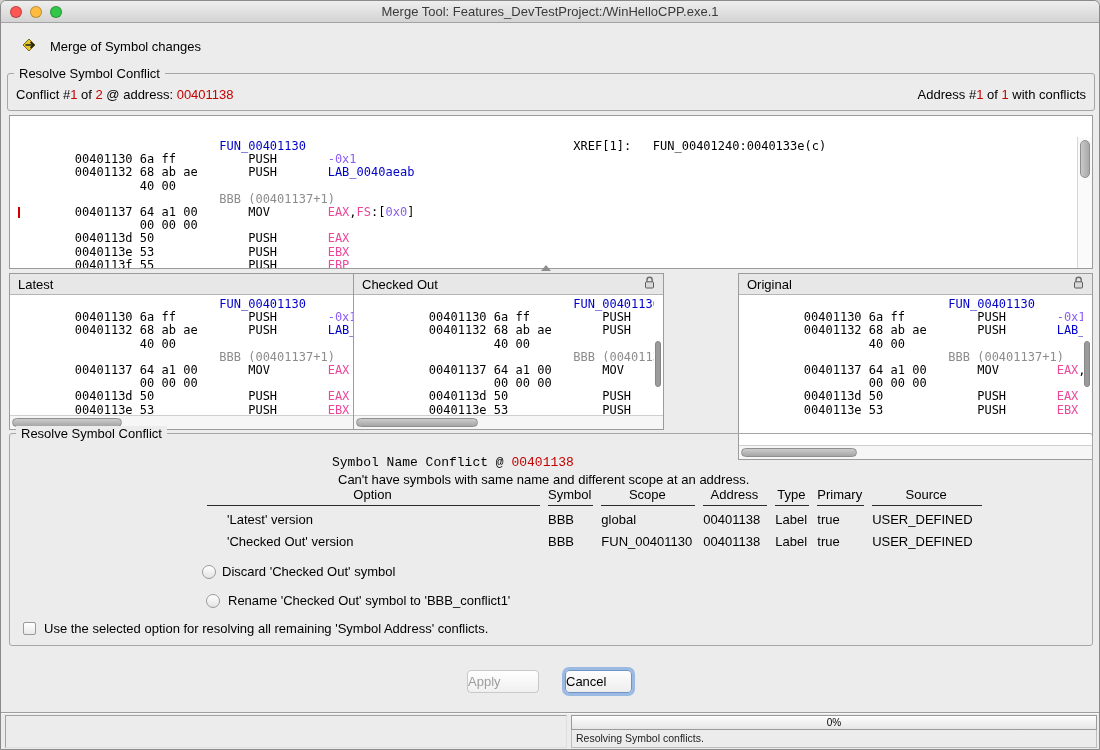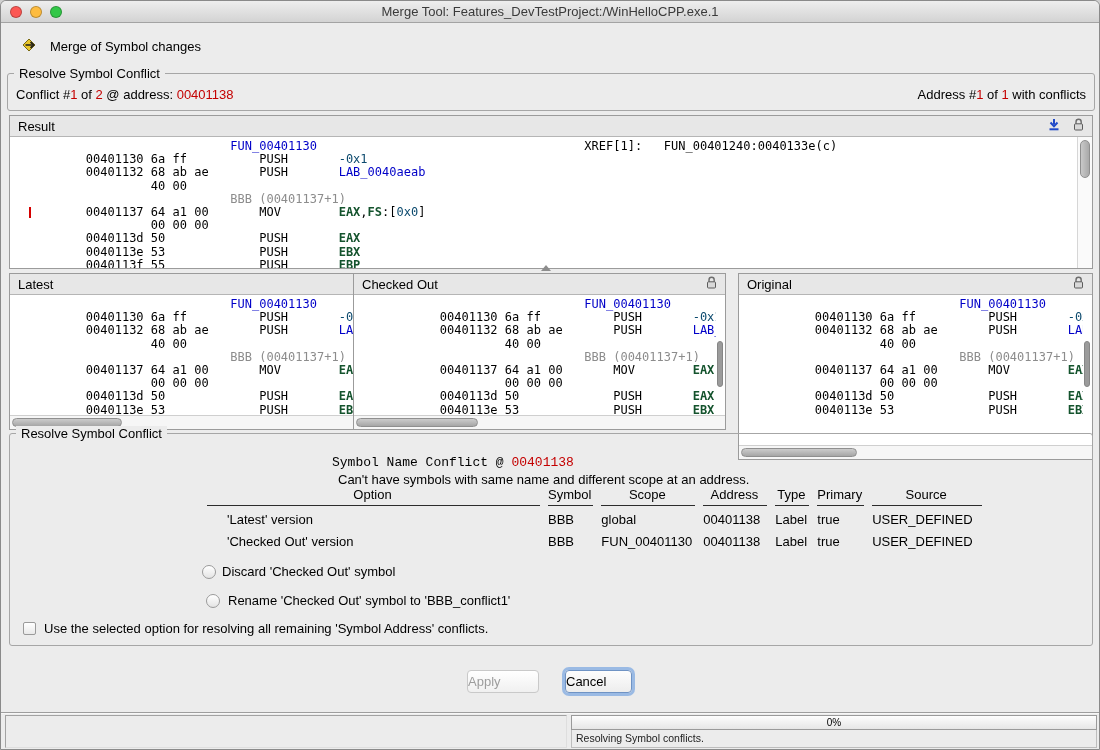--- a/index.html
+++ b/index.html
@@ -26,29 +26,29 @@
   .red { color:#c40000; }
 
   
   .panel { position:absolute; border:1px solid #9b9b9b; background:#fff; }
   .panel-titlebar { position:absolute; top:0; left:0; right:0; height:21px; background:#e7e7e7;
                     border-bottom:1px solid #b5b5b5; font-size:13px; color:#000;
                     display:flex; align-items:center; padding:0 8px; }
   .panel-title { flex:1 1 auto; }
   .panel-icons { display:flex; align-items:center; gap:13px; }
 
-  .listing-wrap { position:absolute; left:16px; right:0; overflow:hidden; background:#fff; }
+  .listing-wrap { position:absolute; left:5px; right:0; overflow:hidden; background:#fff; }
   .listing { position:absolute; left:0; top:0; right:15px; bottom:0; padding:3px 0 0 2px;
              font-family:"DejaVu Sans Mono",monospace; font-size:12px; overflow:hidden; }
   .listing.narrow { right:9px; }
   .asm-line { position:relative; height:13.2px; line-height:13.2px; white-space:pre; }
   .tok { white-space:pre; color:#000; }
   .tok.fn { color:#0000c8; }
-  .tok.const { color:#0c4a6e;text-align:right; }
-  .tok.reg { color:#14532d;font-weight:bold; }
+  .tok.const { color:#8b5cf6;text-align:right; }
+  .tok.reg { color:#ec4899; }
   .tok.gray { color:#8c8c8c; }
   .asm-cursor { position:absolute; left:1px; top:1px; width:2px; height:11px; background:#d40000; }
 
   .vscroll { position:absolute; top:0; right:0; bottom:0; width:15px; background:#fafafa; border-left:1px solid #d6d6d6; }
   .vthumb { position:absolute; left:2px; width:10px; border-radius:5px;
             background:linear-gradient(90deg,#c9c9c9,#a9a9a9); border:1px solid #8f8f8f; }
   .vscroll.thin { width:9px; background:transparent; border-left:none; }
   .vscroll.thin .vthumb { left:1px; width:6px; background:#9b9b9b; border:1px solid #868686; }
 
   .hscroll { position:absolute; left:0; right:0; bottom:0; height:14px; background:#f6f6f6; border-top:1px solid #cfcfcf; }
@@ -114,38 +114,20 @@
     <span>Merge of Symbol changes</span>
   </div>
 
   <div class="groupbox" style="left:6px;top:72px;width:1088px;height:38px;">
     <span class="legend">Resolve Symbol Conflict</span>
     <div class="g1-left"><span>Conflict #</span><span class="red">1</span><span> of </span><span class="red">2</span><span> @ address: </span><span class="red">00401138</span></div>
     <div class="g1-right"><span>Address #</span><span class="red">1</span><span> of </span><span class="red">1</span><span> with conflicts</span></div>
   </div>
 
   <div class="panel" style="left:8px;top:114px;width:1084px;height:154px;">
-    <div class="panel-titlebar">
-      <span class="panel-title">Result</span>
-      <span class="panel-icons">
-        <span>
-          <svg width="12" height="13" viewBox="0 0 12 13">
-            <path d="M6 1 V6.5" stroke="#2049c8" stroke-width="2" fill="none"></path>
-            <path d="M2.5 4.5 L6 8.2 L9.5 4.5" fill="none" stroke="#2049c8" stroke-width="2"></path>
-            <rect x="1.5" y="10.3" width="9" height="2" fill="#2049c8"></rect>
-          </svg>
-        </span>
-        <span>
-          <svg width="11" height="13" viewBox="0 0 11 13">
-            <path d="M3 6 V3.9 A2.6 2.6 0 0 1 8.2 3.9 V6" fill="none" stroke="#6d6d6d" stroke-width="1.4"></path>
-            <rect x="1.5" y="5.8" width="8" height="6.2" rx="1" fill="#d9d9d9" stroke="#5c5c5c"></rect>
-          </svg>
-        </span>
-      </span>
-    </div>
     <div class="listing-wrap" style="top:21px;bottom:0;">
       <div class="listing">
           <div class="asm-line"><span class="tok">                            </span><span class="tok fn">FUN_00401130</span><span class="tok">                                     </span><span class="tok">XREF[1]:</span><span class="tok">   </span><span class="tok">FUN_00401240:0040133e(c)</span></div>
           <div class="asm-line"><span class="tok">        00401130 6a ff          PUSH       </span><span class="tok const">-0x1</span></div>
           <div class="asm-line"><span class="tok">        00401132 68 ab ae       PUSH       </span><span class="tok fn">LAB_0040aeab</span></div>
           <div class="asm-line"><span class="tok">                 40 00</span></div>
           <div class="asm-line"><span class="tok">                            </span><span class="tok gray">BBB (00401137+1)</span></div>
           <div class="asm-line"><span class="asm-cursor"></span><span class="tok">        00401137 64 a1 00       MOV        </span><span class="tok reg">EAX</span><span class="tok">,</span><span class="tok reg">FS</span><span class="tok">:[</span><span class="tok const">0x0</span><span class="tok">]</span></div>
           <div class="asm-line"><span class="tok">                 00 00 00</span></div>
           <div class="asm-line"><span class="tok">        0040113d 50             PUSH       </span><span class="tok reg">EAX</span></div>
@@ -186,21 +168,21 @@
         </div>
       <div class="vscroll thin">
         <div class="vthumb" style="top:46px;height:46px;"></div>
       </div>
     </div>
     <div class="hscroll">
       <div class="hthumb" style="left:2px;width:110px;"></div>
     </div>
   </div>
 
-  <div class="panel" style="left:352px;top:272px;width:373px;height:157px;">
+  <div class="panel" style="left:352px;top:272px;width:311px;height:157px;">
     <div class="panel-titlebar">
       <span class="panel-title">Checked Out</span>
       <span class="panel-icons">
         <span>
           <svg width="11" height="13" viewBox="0 0 11 13">
             <path d="M3 6 V3.9 A2.6 2.6 0 0 1 8.2 3.9 V6" fill="none" stroke="#6d6d6d" stroke-width="1.4"></path>
             <rect x="1.5" y="5.8" width="8" height="6.2" rx="1" fill="#d9d9d9" stroke="#5c5c5c"></rect>
           </svg>
         </span>
       </span>

